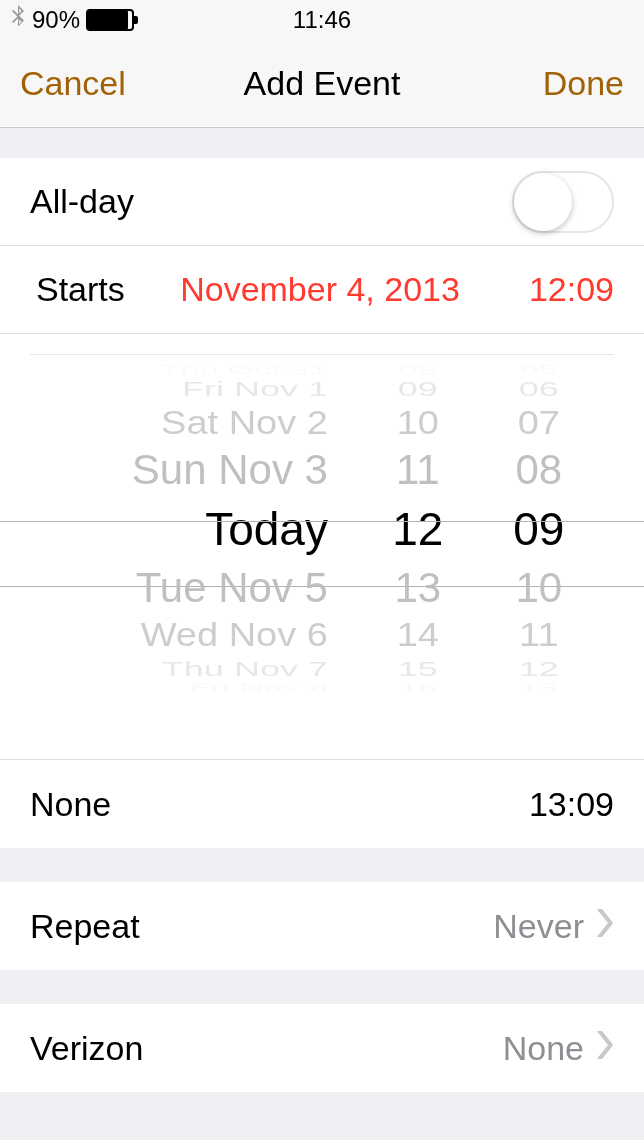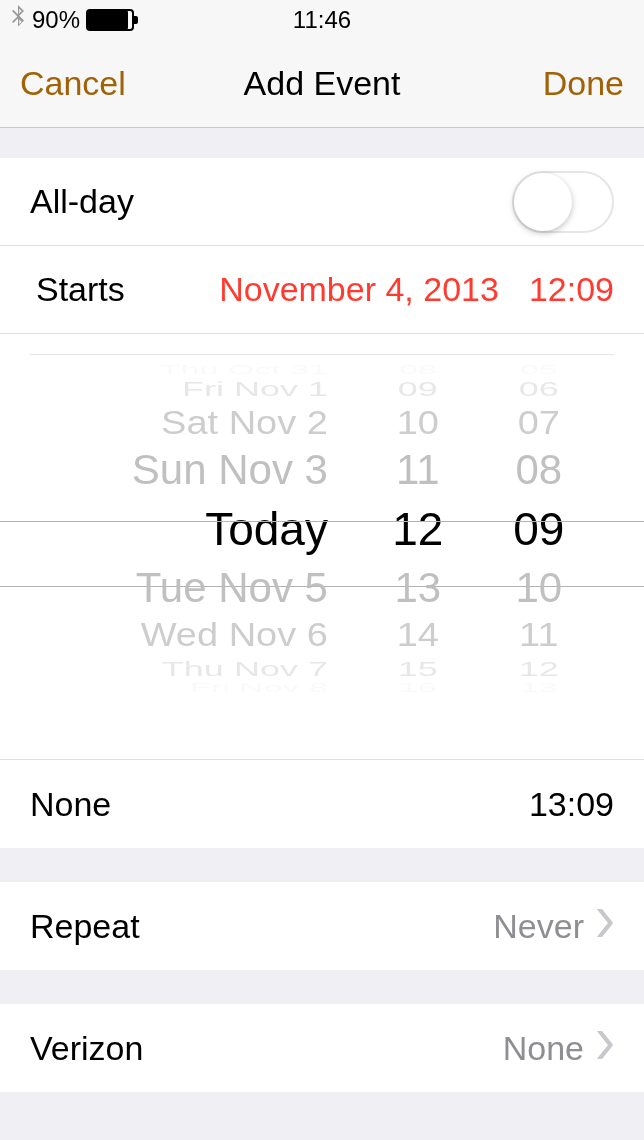--- a/index.html
+++ b/index.html
@@ -157,21 +157,21 @@
     }
     .starts-row {
       min-height: 88px;
       padding-left: 36px;
     }
     .starts-values {
       display: flex;
       gap: 30px;
       font-size: 34px;
     }
-    .starts-values span { color: #ff3b30; }
+    .starts-values span { color: #ff3b30; margin-left: 39px; }
     .picker-wrap {
       background: #fff;
       height: 426px;
       position: relative;
       overflow: hidden;
       border-bottom: 1px solid #e0e0e0;
     }
     .picker-hairline-top {
       position: absolute;
       left: 30px;

